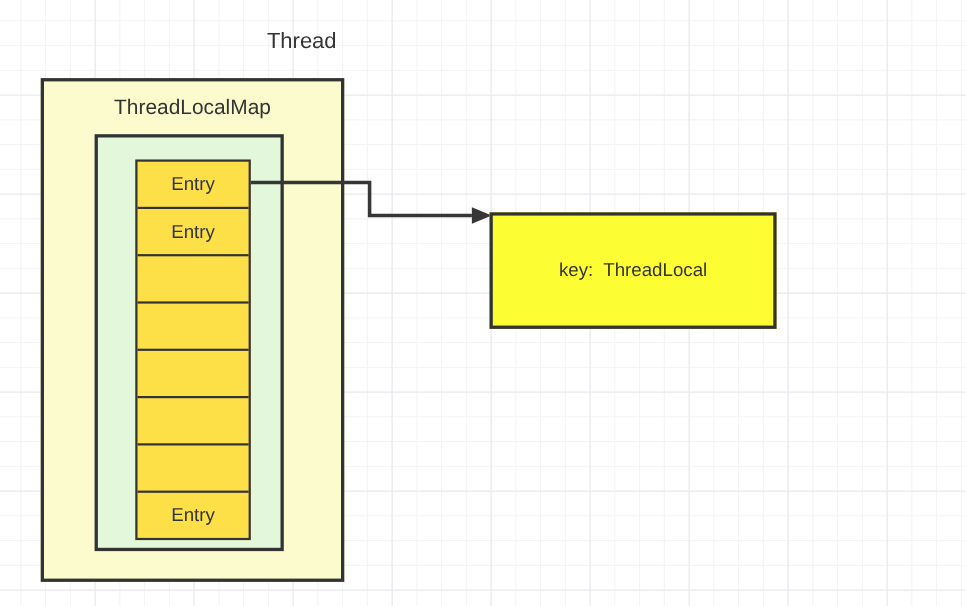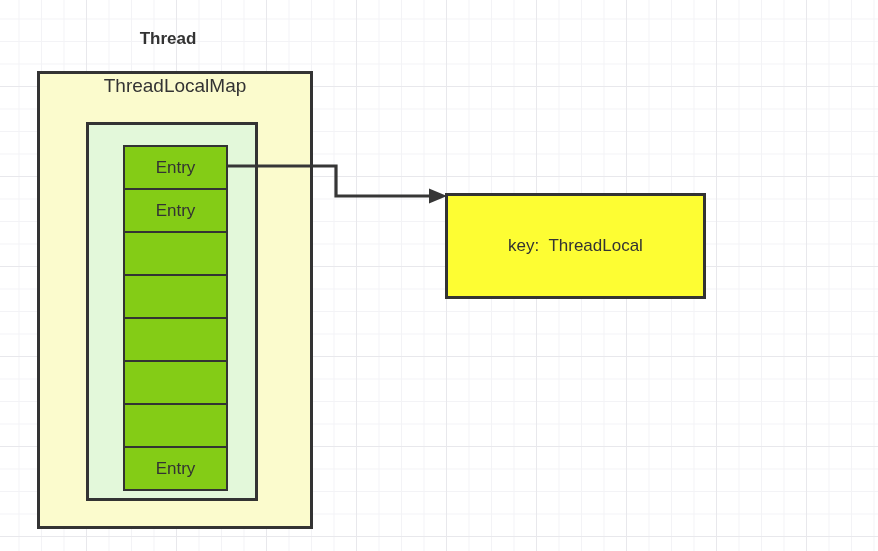--- a/index.html
+++ b/index.html
@@ -13,36 +13,36 @@
     background-image:
       linear-gradient(to bottom, #e8e8ec 1px, transparent 1px),
       linear-gradient(to right,  #e8e8ec 1px, transparent 1px),
       linear-gradient(to bottom, #f3f3f6 1px, transparent 1px),
       linear-gradient(to right,  #f3f3f6 1px, transparent 1px);
     background-size: 90px 90px, 90px 90px, 22.5px 22.5px, 22.5px 22.5px;
     background-position: -4px -4px;
   }
   .thread-label{
     position:absolute;left:30px;top:27px;width:276px;
-    text-align:center;font-size:17px;line-height:23px;font-weight:bold;
+    text-align:right;font-size:20px;line-height:23px;
   }
   .map-box{
     position:absolute;left:37px;top:71px;width:276px;height:458px;
     box-sizing:border-box;border:3px solid #333333;background:#FBFBCD;
   }
   .map-title{
-    padding-top:0;text-align:center;font-size:19px;line-height:23px;
+    padding-top:13px;text-align:center;font-size:19px;line-height:23px;
   }
   .array-box{
     position:absolute;left:46px;top:48px;width:172px;height:379px;
     box-sizing:border-box;border:3px solid #333333;background:#E3F8DA;
   }
   .cells{
     position:absolute;left:34px;top:20px;width:105px;
-    box-sizing:border-box;border:2.5px solid #333333;background:#84cc16;
+    box-sizing:border-box;border:2.5px solid #333333;background:#fde047;
   }
   .cell{
     box-sizing:border-box;height:43px;border-bottom:2.5px solid #333333;
     display:flex;align-items:center;justify-content:center;
     font-size:17px;
   }
   .cell:last-child{height:41px;border-bottom:none;}
   .arrow-svg{position:absolute;left:226px;top:153px;}
   .note{
     position:absolute;left:400px;top:75px;width:344px;

